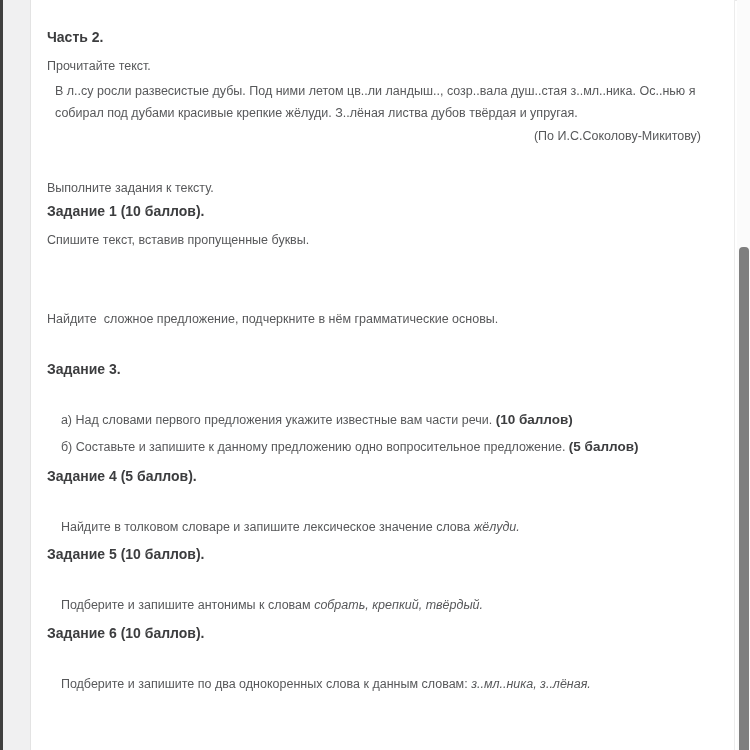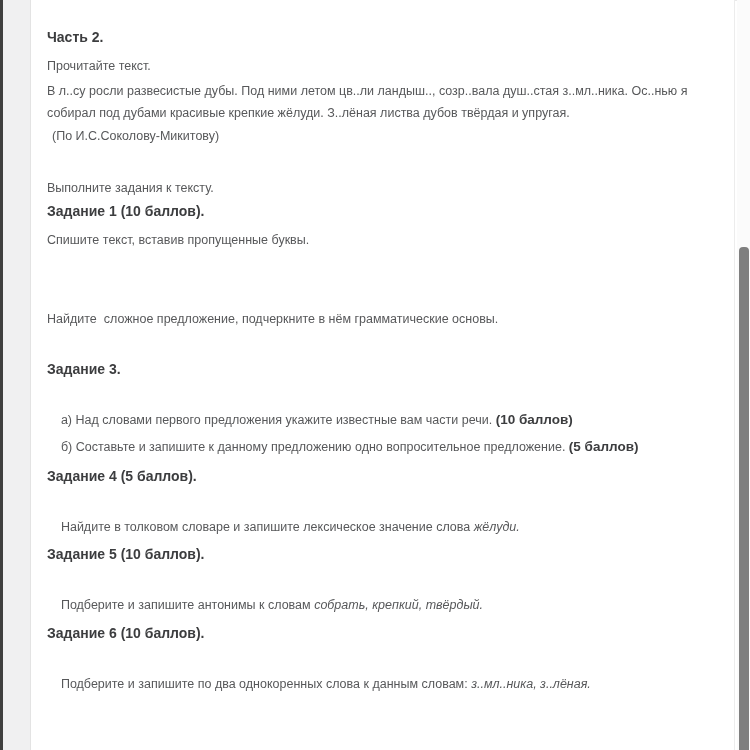--- a/index.html
+++ b/index.html
@@ -41,22 +41,22 @@
   }
   .blk { position: absolute; left: 16px; width: 676px; }
   .h {
     font-size: 14px; font-weight: 700; color: #3c3d3f;
     line-height: 17px; white-space: pre-wrap;
   }
   .body-line {
     font-size: 12.5px; font-weight: 400; color: #57585a;
     line-height: 22px; white-space: pre-wrap;
   }
-  .passage { width: 660px; }
-  .attribution { right: 22px; left: auto; width: 660px; }
+  .passage { width: 660px; margin-left: 8px; }
+  .attribution { text-align: right; right: 33px; left: auto; width: 660px; }
   .pts { font-size: 13.5px; font-weight: 700; color: #3c3d3f; margin-top: 40px; }
   .it { font-style: italic; text-align: right; }
 </style>
 </head>
 <body>
 
 <div class="top-line"></div>
 <div class="edge-bar"></div>
 <div class="gutter"></div>
 

